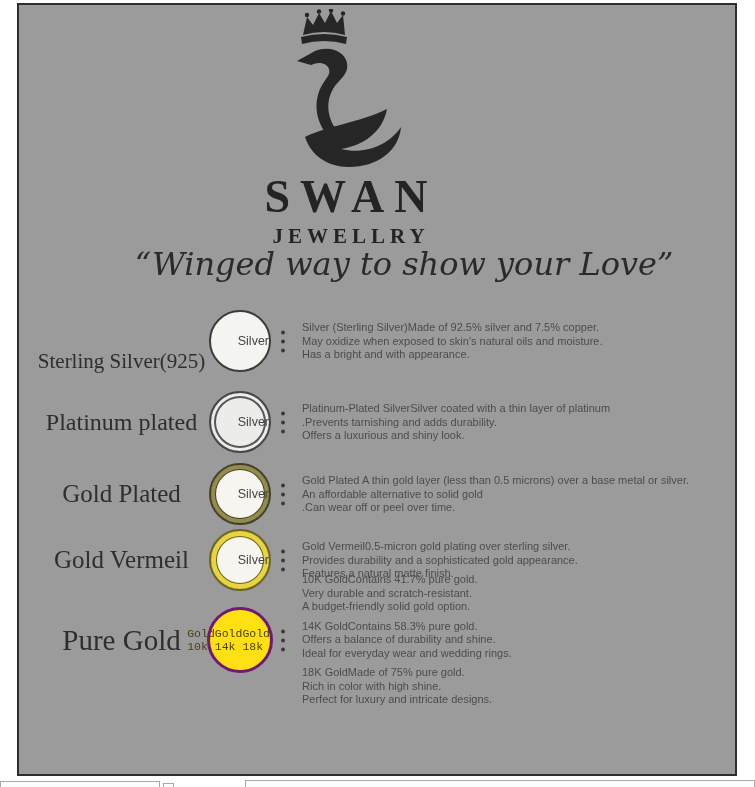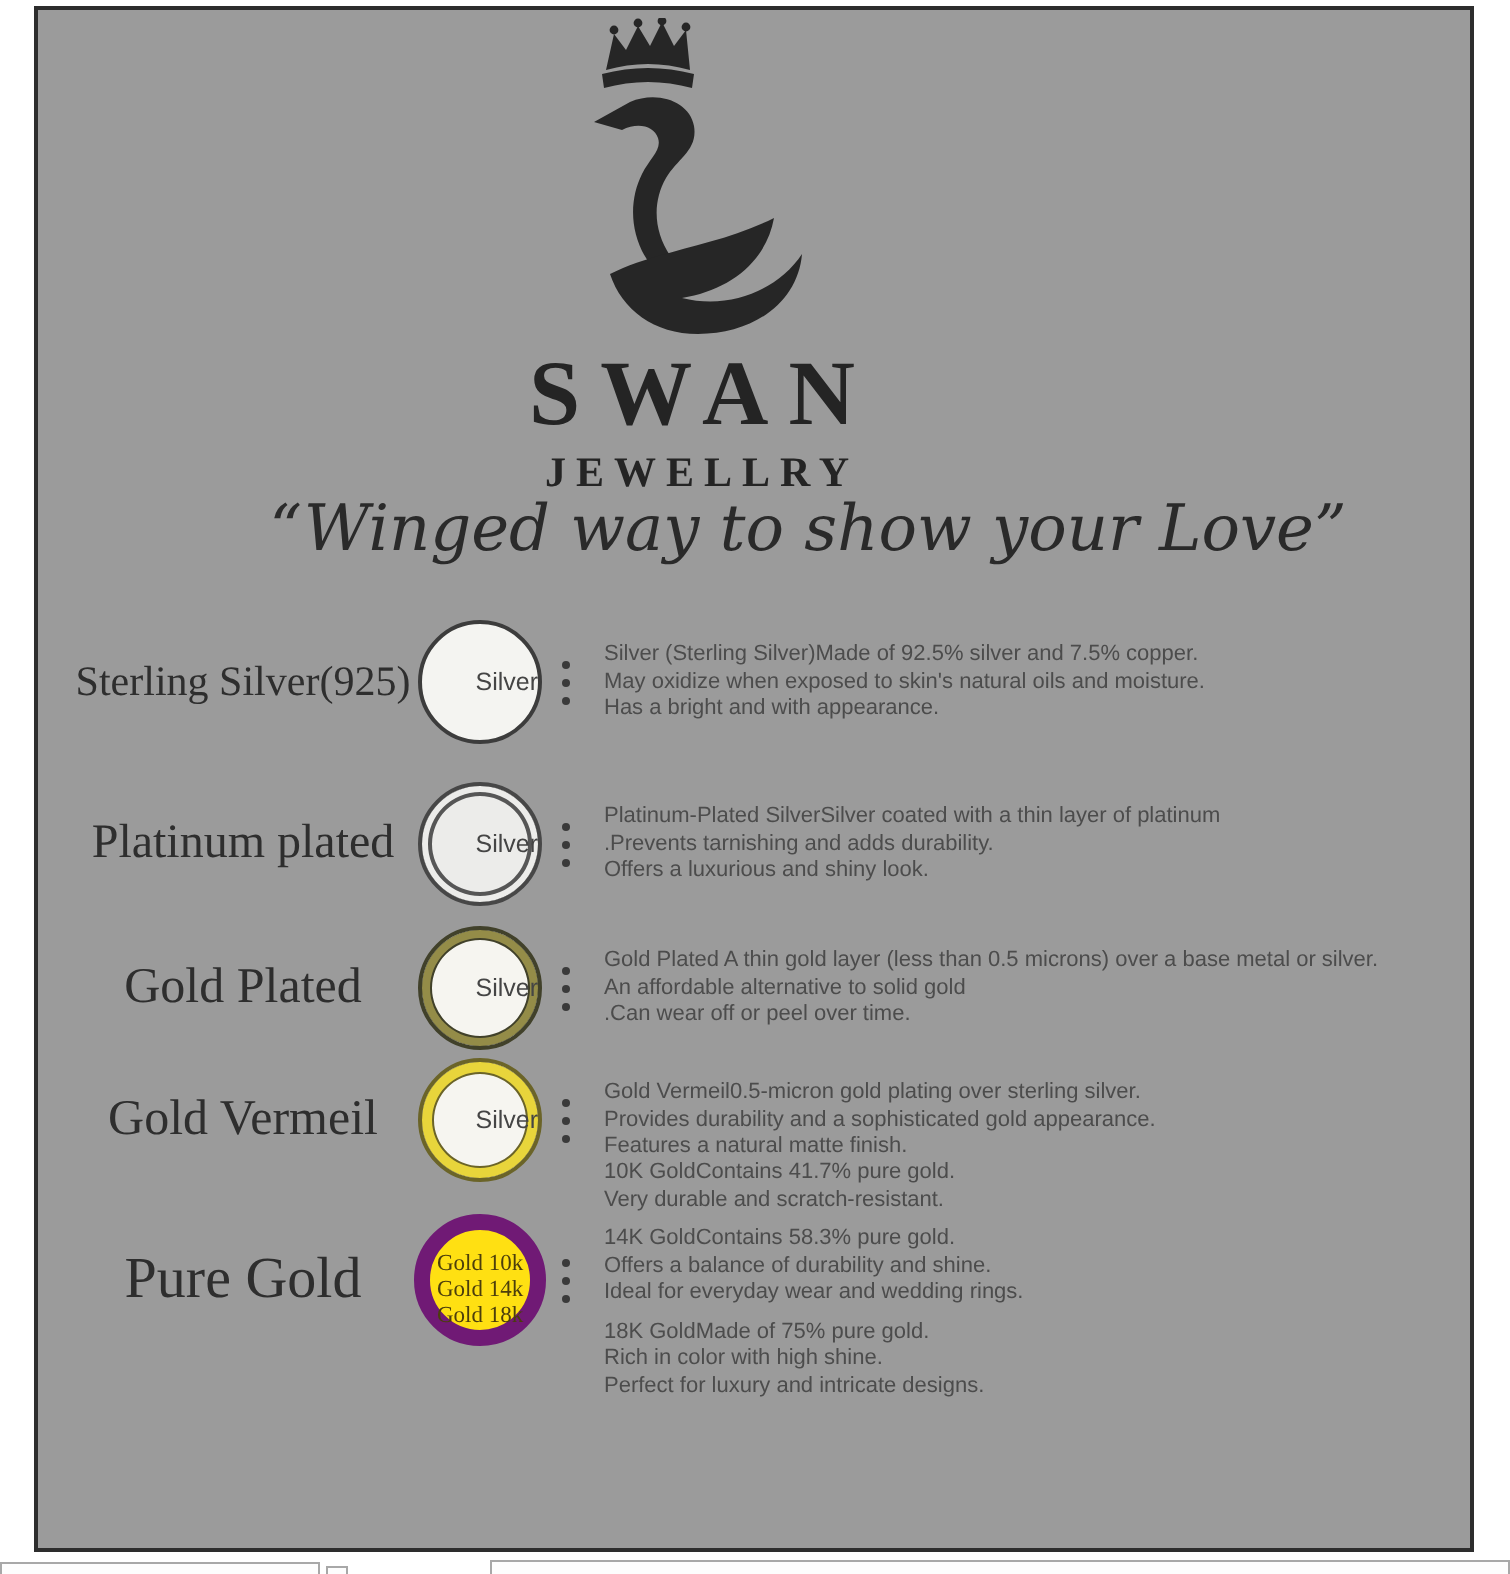--- a/index.html
+++ b/index.html
@@ -58,23 +58,23 @@
     box-shadow: inset 0 0 0 4px #948c48, inset 0 0 0 5px #41412a;
     background:#f6f5f0;
   }
   .coin-vermeil {
     border:2px solid #6b6428;
     box-shadow: inset 0 0 0 5px #e8d53b, inset 0 0 0 6px #6b6428;
     background:#f6f5f0;
   }
   .coin-puregold {
     left:188px; width:66px; height:66px;
-    background:#ffe012; border:8px solid #701a75;
-    flex-direction:column;
-    font-family:Liberation Serif, serif;
+    background:#ffe012; border:3px solid #701a75;
+    flex-direction:row;
+    font-family:Liberation Mono, monospace;
     font-size:11.5px; line-height:13px; color:#4c3e0c;
   }
   .dots {
     position:absolute; left:262px; top:50%; transform:translateY(-50%);
     display:flex; flex-direction:column; align-items:center;
   }
   .dots span { width:4px; height:4px; border-radius:50%; background:#3a3a3a; margin:2.5px 0; }
   .desc {
     position:absolute; left:283px; top:50%; transform:translateY(-50%);
     font-size:11px; line-height:13.5px; color:#4c4c4c; white-space:nowrap;
@@ -111,21 +111,21 @@
         <path d="M10,128 C34,116 64,114 92,100 C88,122 70,136 46,140 C70,146 94,136 106,118 C104,142 82,158 54,158 C32,158 16,146 10,128 Z"></path>
       </g>
     </svg>
   </div>
 
   <div class="brand-title">SWAN</div>
   <div class="brand-subtitle">JEWELLRY</div>
   <div class="brand-tagline">“Winged way to show your Love”</div>
 
   <div class="row" style="top:301px;">
-    <div class="row-label" style="font-size:21px;">Sterling Silver(925)</div>
+    <div class="row-label" style="font-size:21px;margin-top:20px;">Sterling Silver(925)</div>
     <div class="coin">
       <span>Silver</span>
     </div>
     <div class="dots">
         <span></span>
         <span></span>
         <span></span>
       </div>
     <div class="desc">
       <div>Silver (Sterling Silver)Made of 92.5% silver and 7.5% copper.</div>
@@ -194,20 +194,21 @@
     </div>
     <div class="dots">
         <span></span>
         <span></span>
         <span></span>
       </div>
     <div class="desc-stack">
       <div class="para">
         <div>10K GoldContains 41.7% pure gold.</div>
         <div>Very durable and scratch-resistant.</div>
+        <div>A budget-friendly solid gold option.</div>
       </div>
       <div class="para">
         <div>14K GoldContains 58.3% pure gold.</div>
         <div>Offers a balance of durability and shine.</div>
         <div>Ideal for everyday wear and wedding rings.</div>
       </div>
       <div class="para">
         <div>18K GoldMade of 75% pure gold.</div>
         <div>Rich in color with high shine.</div>
         <div>Perfect for luxury and intricate designs.</div>

